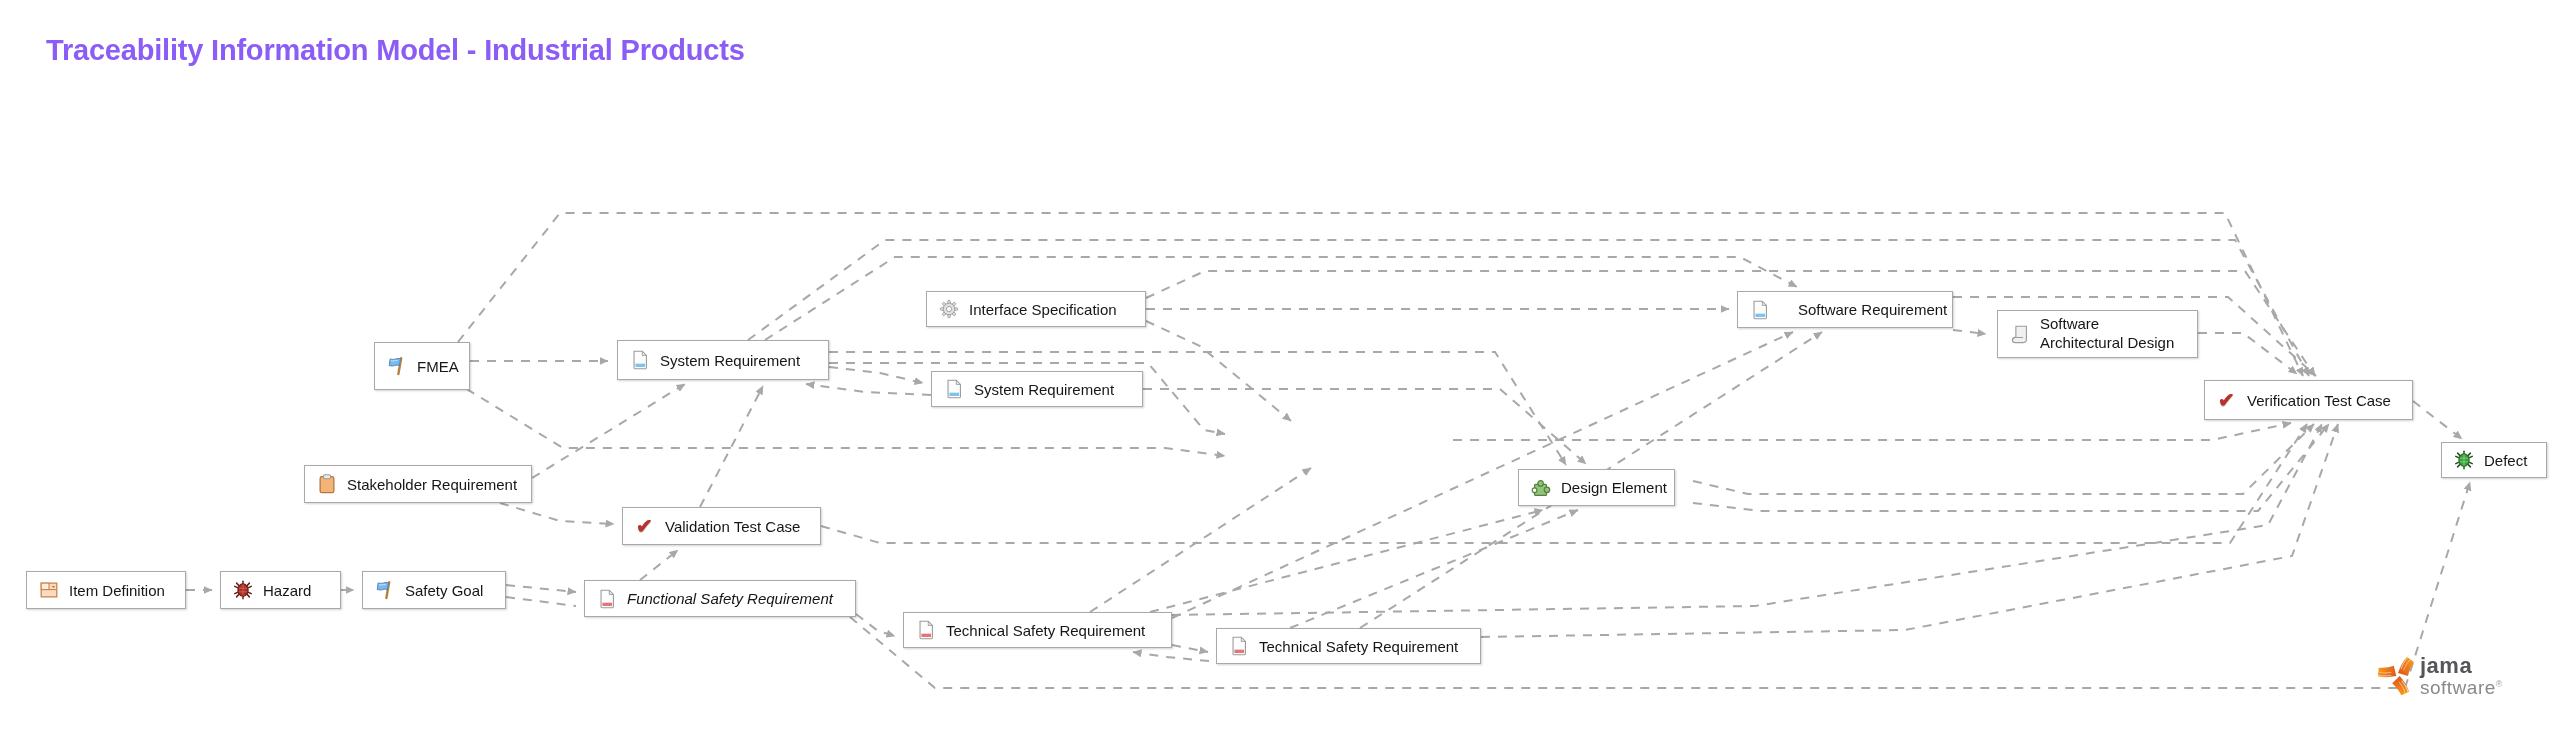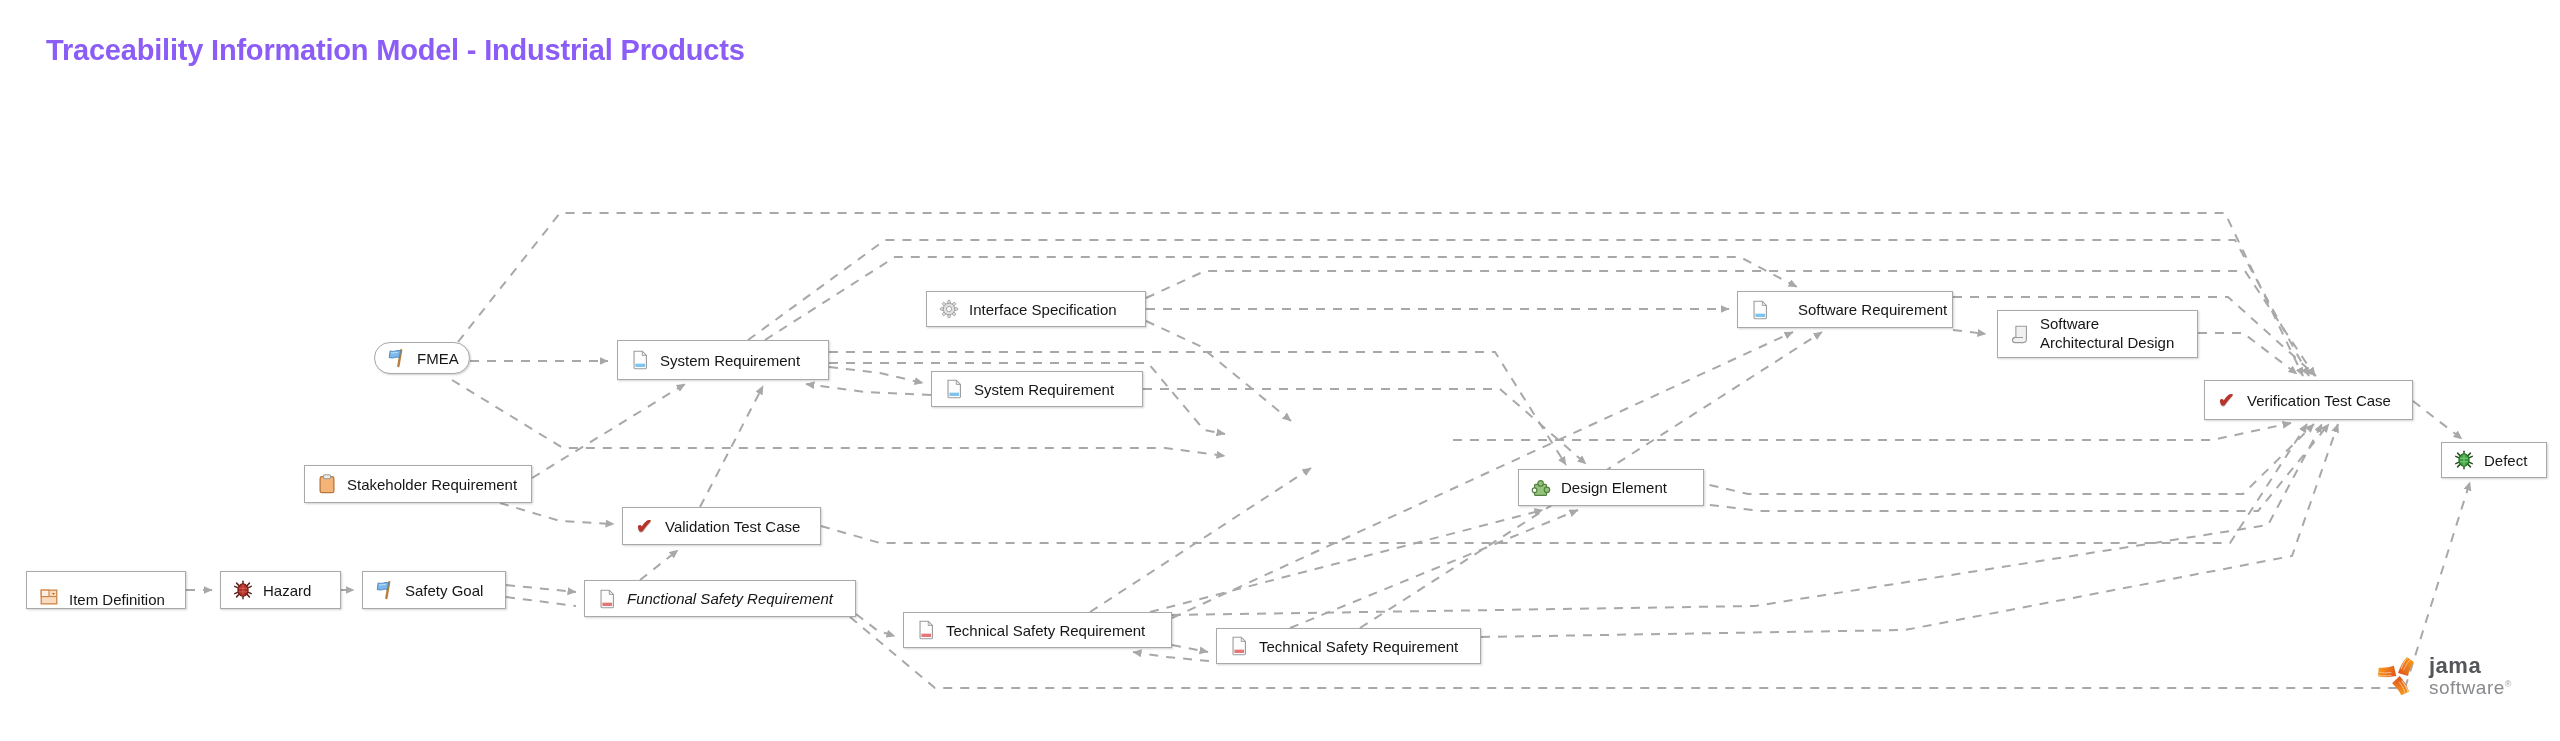--- a/index.html
+++ b/index.html
@@ -10,21 +10,21 @@
   #edges{position:absolute;left:0;top:0;z-index:0;}
   .edge{fill:none;stroke:#a8a8a8;stroke-width:2;stroke-dasharray:9 8;}
   .node{position:absolute;z-index:2;display:flex;align-items:center;gap:9px;
         background:#fff;border:1px solid #a9a9a9;box-shadow:1px 1px 2px rgba(0,0,0,.18);
         padding:0 10px;box-sizing:border-box;font-size:15px;color:#161616;white-space:nowrap;}
   .node .ic{flex:0 0 auto;display:flex;align-items:center;justify-content:center;width:23px;height:23px;}
   .node .check-glyph{font-size:20px;font-weight:700;color:#b6342b;line-height:1;
         text-shadow:0 1px 1px rgba(0,0,0,.25);}
   .node.two-line{white-space:normal;line-height:1.25;font-size:15px;}
   .node.two-line .lbl{display:block;}
-  #brand{position:absolute;left:2376px;top:650px;z-index:2;display:flex;align-items:center;gap:9px;}
+  #brand{position:absolute;left:2376px;top:650px;z-index:2;display:flex;align-items:center;}
   #brand .btxt{display:flex;flex-direction:column;line-height:1.02;}
   #brand .b1{font-size:22px;font-weight:700;color:#55565a;letter-spacing:0.5px;}
   #brand .b2{font-size:19px;font-weight:400;color:#87898c;letter-spacing:0.5px;}
   #brand .reg{font-size:9px;color:#a0a2a5;vertical-align:super;}
 </style>
 </head>
 <body>
 
 <div id="stage">
 
@@ -71,21 +71,21 @@
     <polyline class="edge" points="1481,637 1905,630 2292,556 2338,424" marker-end="url(#arr)"></polyline>
     <polyline class="edge" points="1453,440 2212,440 2291,423" marker-end="url(#arr)"></polyline>
     <polyline class="edge" points="1693,481 1748,494 2243,494 2314,424" marker-end="url(#arr)"></polyline>
     <polyline class="edge" points="1693,503 1760,511 2258,511 2329,424" marker-end="url(#arr)"></polyline>
     <polyline class="edge" points="1953,330 1986,334" marker-end="url(#arr)"></polyline>
     <polyline class="edge" points="1953,297 2228,297 2316,376" marker-end="url(#arr)"></polyline>
     <polyline class="edge" points="2198,333 2243,333 2297,374" marker-end="url(#arr)"></polyline>
     <polyline class="edge" points="2413,401 2462,439" marker-end="url(#arr)"></polyline>
   </svg>
 
-  <div class="node" style="left:26px;top:571px;width:160px;height:38px;align-items:flex-end;">
+  <div class="node" style="left:26px;top:571px;width:160px;height:38px;">
     <span class="ic">
       <svg viewBox="0 0 24 24" width="22" height="22">
         <rect x="3.5" y="4.5" width="17" height="15" fill="#f9dcbf" stroke="#cd8447" stroke-width="1.4"></rect>
         <rect x="3.5" y="4.5" width="8.5" height="7" fill="#fcefe2" stroke="#cd8447" stroke-width="1.2"></rect>
         <line x1="3.5" y1="11.5" x2="20.5" y2="11.5" stroke="#cd8447" stroke-width="1.2"></line>
         <path d="M15.2 7.5 l3.4 0 -1.7 2.4 z" fill="#b5702f"></path>
       </svg>
     </span>
     <span class="lbl">Item Definition</span>
   </div>
@@ -117,21 +117,21 @@
     <span class="ic">
       <svg viewBox="0 0 24 24" width="22" height="22">
         <path d="M16.5 3.5 L13.5 20.8" stroke="#b5803e" stroke-width="2.6" stroke-linecap="round"></path>
         <path d="M15.8 4.3 C12 2.3 9.5 6.3 4.5 4.3 L3.5 11.5 C8.5 13.5 11 9.5 14.5 11.6 Z" fill="#7db8ea" stroke="#4a82b8" stroke-width="1"></path>
         <path d="M5.5 6.2 C8 7.2 10 5.7 12.5 6" stroke="#cfe7f8" stroke-width="1" fill="none"></path>
       </svg>
     </span>
     <span class="lbl">Safety Goal</span>
   </div>
 
-  <div class="node" style="left:374px;top:342px;width:96px;height:32px;border-radius:17px;">
+  <div class="node" style="left:374px;top:342px;width:96px;height:48px;">
     <span class="ic">
       <svg viewBox="0 0 24 24" width="22" height="22">
         <path d="M16.5 3.5 L13.5 20.8" stroke="#b5803e" stroke-width="2.6" stroke-linecap="round"></path>
         <path d="M15.8 4.3 C12 2.3 9.5 6.3 4.5 4.3 L3.5 11.5 C8.5 13.5 11 9.5 14.5 11.6 Z" fill="#7db8ea" stroke="#4a82b8" stroke-width="1"></path>
         <path d="M5.5 6.2 C8 7.2 10 5.7 12.5 6" stroke="#cfe7f8" stroke-width="1" fill="none"></path>
       </svg>
     </span>
     <span class="lbl">FMEA</span>
   </div>
 
@@ -219,21 +219,21 @@
       <svg viewBox="0 0 24 24" width="22" height="22">
         <path d="M5.5 2.5 h9 l4.5 4.5 v13.5 a1 1 0 0 1 -1 1 h-11.5 a1 1 0 0 1 -1 -1 z" fill="#fdfdfd" stroke="#9b9b9b" stroke-width="1.2"></path>
         <path d="M14.5 2.5 v4.5 h4.5 z" fill="#e9e9e9" stroke="#9b9b9b" stroke-width="1"></path>
         <rect x="7" y="16" width="10.5" height="3.6" fill="#e57575"></rect>
       </svg>
     </span>
     <span class="lbl">Technical Safety Requirement</span>
   </div>
 
 
-  <div class="node" style="left:1518px;top:469px;width:186px;height:37px;">
+  <div class="node" style="left:1518px;top:469px;width:157px;height:37px;">
     <span class="ic">
       <svg viewBox="0 0 24 24" width="22" height="22">
         <g fill="#92c47c" stroke="#55813f" stroke-width="1.3">
           <rect x="5" y="8" width="13" height="12" rx="1"></rect>
           <circle cx="11.5" cy="7" r="3"></circle>
           <circle cx="18.5" cy="14" r="3"></circle>
         </g>
         <circle cx="5" cy="14.5" r="2.6" fill="#ffffff" stroke="#55813f" stroke-width="1.3"></circle>
       </svg>
     </span>

